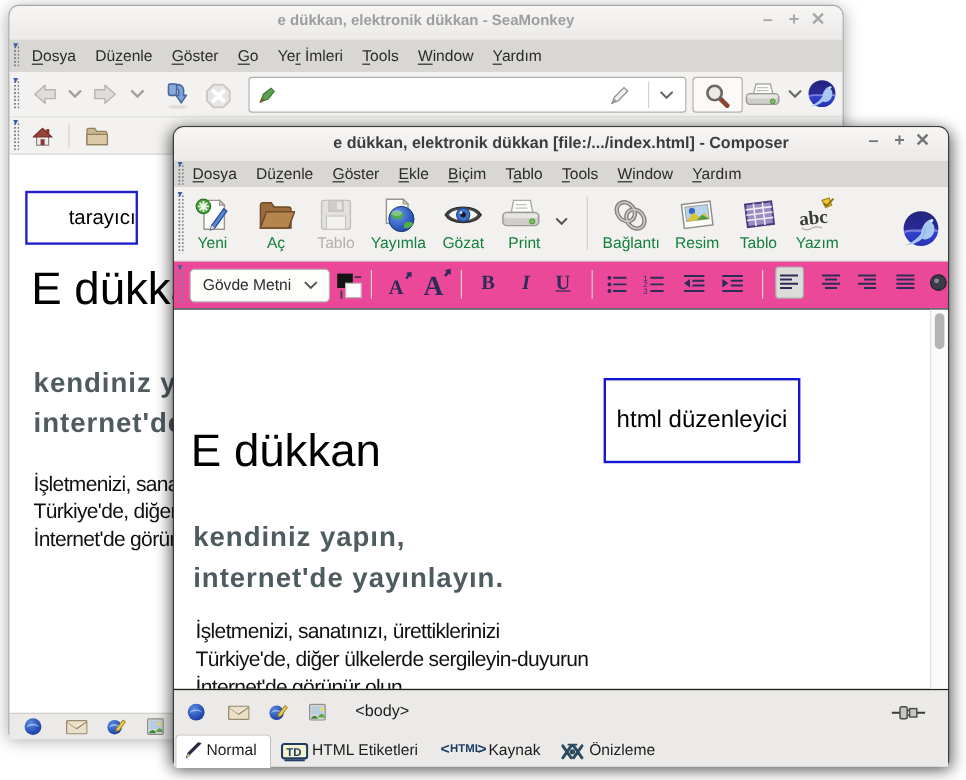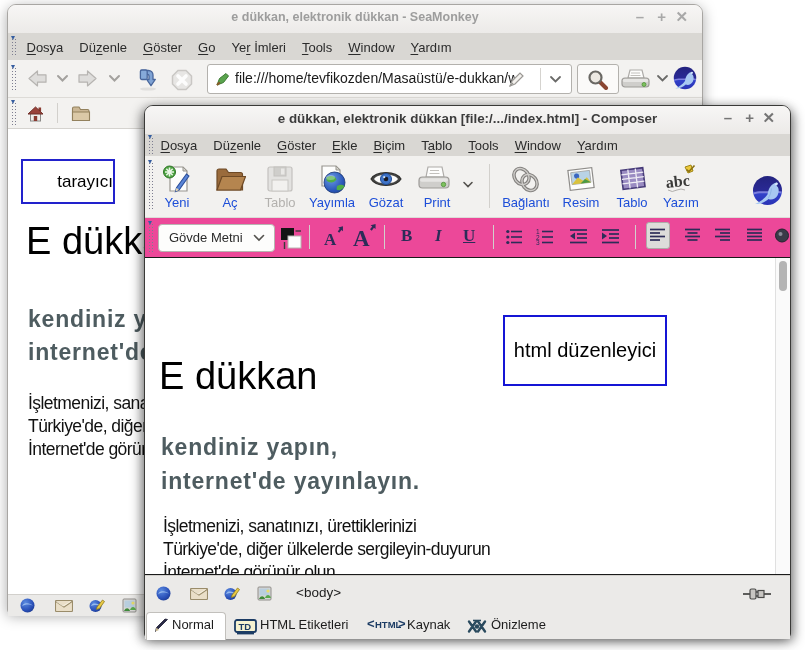--- a/index.html
+++ b/index.html
@@ -7,21 +7,21 @@
 .win{position:absolute;border:1px solid #a8a6a3;border-radius:9px 9px 3px 3px;background:#f2f1ef;box-shadow:0 3px 14px rgba(0,0,0,.34)}
 .tbar{height:28px;border-radius:8px 8px 0 0;background:linear-gradient(#f7f6f5,#eceae8);position:relative;text-align:center}
 .tbar .tt{font-size:12.5px;font-weight:bold;line-height:25px}
 .wbtn{position:absolute;top:0;height:24px;font-size:15px;font-weight:bold;line-height:24px}
 .menubar{background:#d9d7d3;position:relative;white-space:nowrap}
 .mi{display:inline-block;font-size:13px;color:#2b2b2b;padding:0 8px}
 .mi u{text-decoration:underline;text-underline-offset:2px}
 .grippy{position:absolute;left:3px;width:5px;background-image:radial-gradient(#7d7d90 .8px,transparent 1px);background-size:3px 3px;background-position:0 1px}
 .grippy:before{content:"";position:absolute;top:-1px;left:0;border-left:2.5px solid transparent;border-right:2.5px solid transparent;border-top:4px solid #365ea0}
 .vsep{display:inline-block;width:1px;background:#d2d0cc;vertical-align:middle}
-.tlab{position:absolute;top:39px;font-size:13px;color:#1d4ed8;transform:translateX(-50%);white-space:nowrap}
+.tlab{position:absolute;top:39px;font-size:13px;color:#15803d;transform:translateX(-50%);white-space:nowrap}
 </style>
 </head>
 <body>
 
 <div class="win" id="bw" style="left:7px;top:4px;width:694px;height:607px">
   <div class="tbar"><span class="tt" style="color:#9d9d9d">e dükkan, elektronik dükkan - SeaMonkey</span>
     <span class="wbtn" style="right:58px;color:#a8a8a8">–</span>
     <span class="wbtn" style="right:36px;color:#a8a8a8">+</span>
     <span class="wbtn" style="right:14px;color:#a8a8a8">✕</span>
   </div>
@@ -55,21 +55,20 @@
     <svg style="position:absolute;left:163px;top:9px" width="22" height="22" viewBox="0 0 22 22">
       <polygon points="7,1.5 15,1.5 20.5,7 20.5,15 15,20.5 7,20.5 1.5,15 1.5,7" fill="#e7e6e4" stroke="#c9c7c4" stroke-width="1.5"></polygon>
       <path d="M7 7 L15 15 M15 7 L7 15" stroke="#fcfcfc" stroke-width="3.6" stroke-linecap="round"></path>
     </svg>
 
     <div style="position:absolute;left:199px;top:4px;width:363px;height:28px;background:#fff;border:1px solid #b3b1ad;border-radius:3px">
       <svg style="position:absolute;left:7px;top:7px" width="15" height="15" viewBox="0 0 15 15">
         <path d="M2 13 L4.5 6.5 L11 1.5 L13.5 4 L8.5 10.5 Z" fill="#5aa44e" stroke="#3c7a34" stroke-width="1"></path>
         <path d="M2 13 L4.8 10.2" stroke="#8a5a2a" stroke-width="2"></path>
       </svg>
-      <span style="position:absolute;left:27px;top:5px;font-size:14px;color:#1a1a1a;white-space:nowrap">file:///home/tevfikozden/Masaüstü/e-dukkan/w</span>
       <svg style="position:absolute;right:46px;top:7px" width="16" height="15" viewBox="0 0 16 15">
         <path d="M1 14 L3 9 L11 1 L14 4 L6 12 Z" fill="#f4f2ee" stroke="#9a9894" stroke-width="1.2"></path>
         <path d="M1 14 L4 11" stroke="#9a9894" stroke-width="1.4"></path>
       </svg>
       <div style="position:absolute;right:30px;top:3px;bottom:3px;width:1px;background:#d5d3cf"></div>
       <svg style="position:absolute;right:9px;top:10px" width="13" height="9" viewBox="0 0 13 9">
           <polyline points="2,2 6.5,6.5 11,2" fill="none" stroke="#6a6a68" stroke-width="1.8" stroke-linecap="round"></polyline>
         </svg>
     </div>
 

